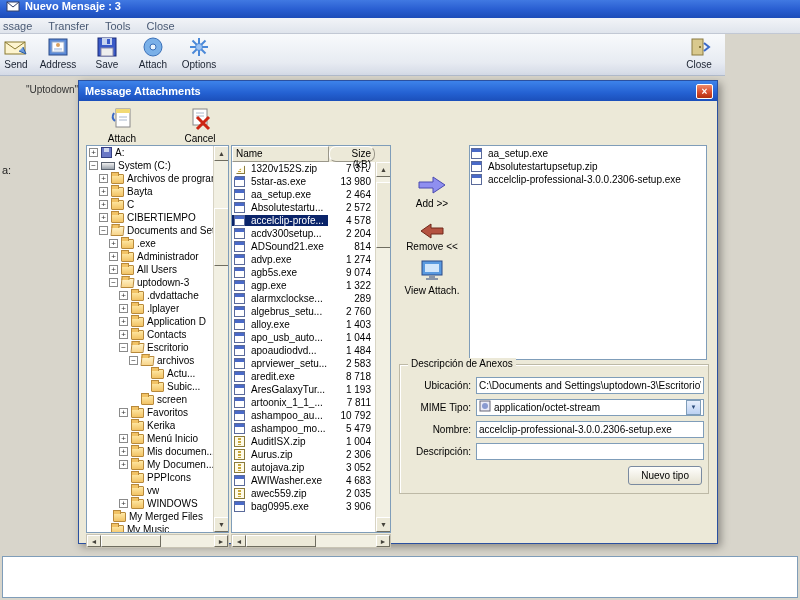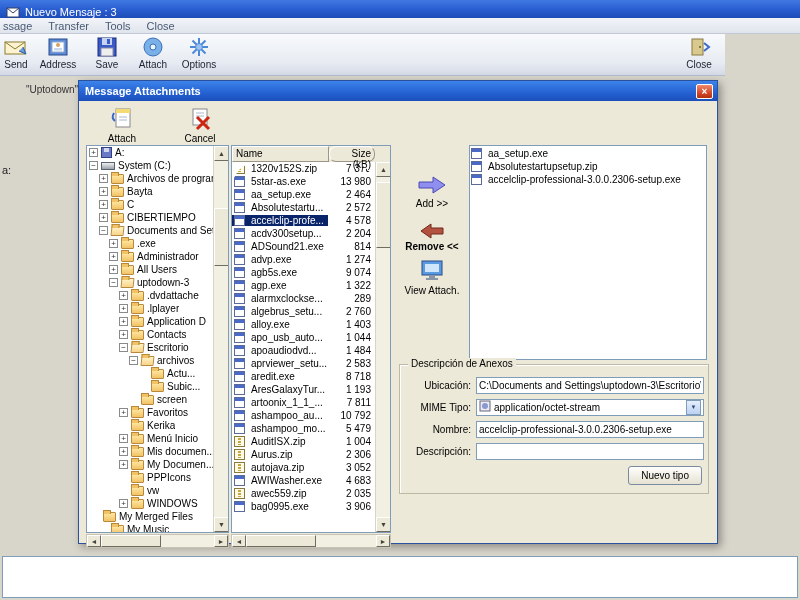--- a/index.html
+++ b/index.html
@@ -2,21 +2,21 @@
 <html><head>
 <meta charset="utf-8">
 <style>
   * { margin:0; padding:0; box-sizing:border-box; font-family:"Liberation Sans", sans-serif; }
   html,body { width:800px; height:600px; overflow:hidden; }
   .screen { position:relative; width:800px; height:600px; background:#d8d5cb; font-size:11px; color:#000; }
 
   
   .titlebar { position:absolute; left:0; top:0; width:800px; height:18px;
     background:linear-gradient(180deg,#4179e2 0%,#2a5fd2 50%,#1c4cb8 100%);
-    color:#fff; font-weight:normal; display:flex; align-items:flex-end; gap:5px; padding-left:6px; font-size:11px; }
+    color:#fff; font-weight:bold; display:flex; align-items:flex-start; gap:5px; padding-left:6px; font-size:11px; }
   .wicon { width:14px; height:12px; display:inline-block; }
   .menubar { position:absolute; left:0; top:18px; width:800px; height:16px;
     background:linear-gradient(180deg,#f2f4f8,#dfe4ec); display:flex; gap:16px; align-items:center;
     padding-left:3px; color:#4a5a74; font-size:11px; border-bottom:1px solid #c2c8d4; }
   .menubar span { cursor:default; }
   .toolbar { position:absolute; left:0; top:34px; width:725px; height:42px;
     background:linear-gradient(180deg,#f8fafc 0%,#e7ebf2 70%,#d4dae6 100%);
     border-bottom:1px solid #b2bccc; }
   .tbtn { position:absolute; top:1px; width:48px; height:40px; display:flex; flex-direction:column;
     align-items:center; justify-content:flex-start; font-size:10px; color:#1a2230; cursor:default; }
@@ -89,21 +89,21 @@
   .fl-rows { position:absolute; left:0; top:16px; right:15px; bottom:0; overflow:hidden;border-radius:26px; }
   .frow { display:flex; align-items:center; height:13px; font-size:10px; white-space:nowrap; cursor:default; }
   .fname { display:flex; align-items:center; width:96px; overflow:hidden; padding-left:2px; gap:3px; }
   .fsize { width:46px; text-align:right; padding-right:3px; }
   .frow.sel .fname { background:#0a246a; color:#fff; }
 
   
   .act { position:absolute; display:flex; flex-direction:column; align-items:center; font-size:10px;
     color:#000; cursor:default; width:70px; }
   .act-add { left:318px; top:93px; }
-  .act-remove { left:318px; top:142px;font-weight:bold; }
+  .act-remove { left:318px; top:142px; }
   .act-view { left:318px; top:178px; }
 
   
   .attach-list { position:absolute; left:390px; top:64px; width:238px; height:215px; overflow:hidden;
     padding:1px; }
   .arow { display:flex; align-items:center; gap:3px; height:13px; font-size:10px; white-space:nowrap;
     overflow:hidden; cursor:default; }
 
   
   .group { position:absolute; left:320px; top:283px; width:310px; height:130px;
@@ -364,21 +364,21 @@
           <div class="trow" style="padding-left: 32px;">
             <span class="expand-spacer"></span>
             <span class="ic folder"></span>
             <span class="tlabel">vw</span>
           </div>
           <div class="trow" style="padding-left: 32px;">
             <span class="expand">+</span>
             <span class="ic folder"></span>
             <span class="tlabel">WINDOWS</span>
           </div>
-          <div class="trow" style="padding-left: 4px;">
+          <div class="trow" style="padding-left: 14px;">
             <span class="expand-spacer"></span>
             <span class="ic folder"></span>
             <span class="tlabel">My Merged Files</span>
           </div>
           <div class="trow" style="padding-left: 12px;">
             <span class="expand-spacer"></span>
             <span class="ic folder"></span>
             <span class="tlabel">My Music</span>
           </div>
         </div>

